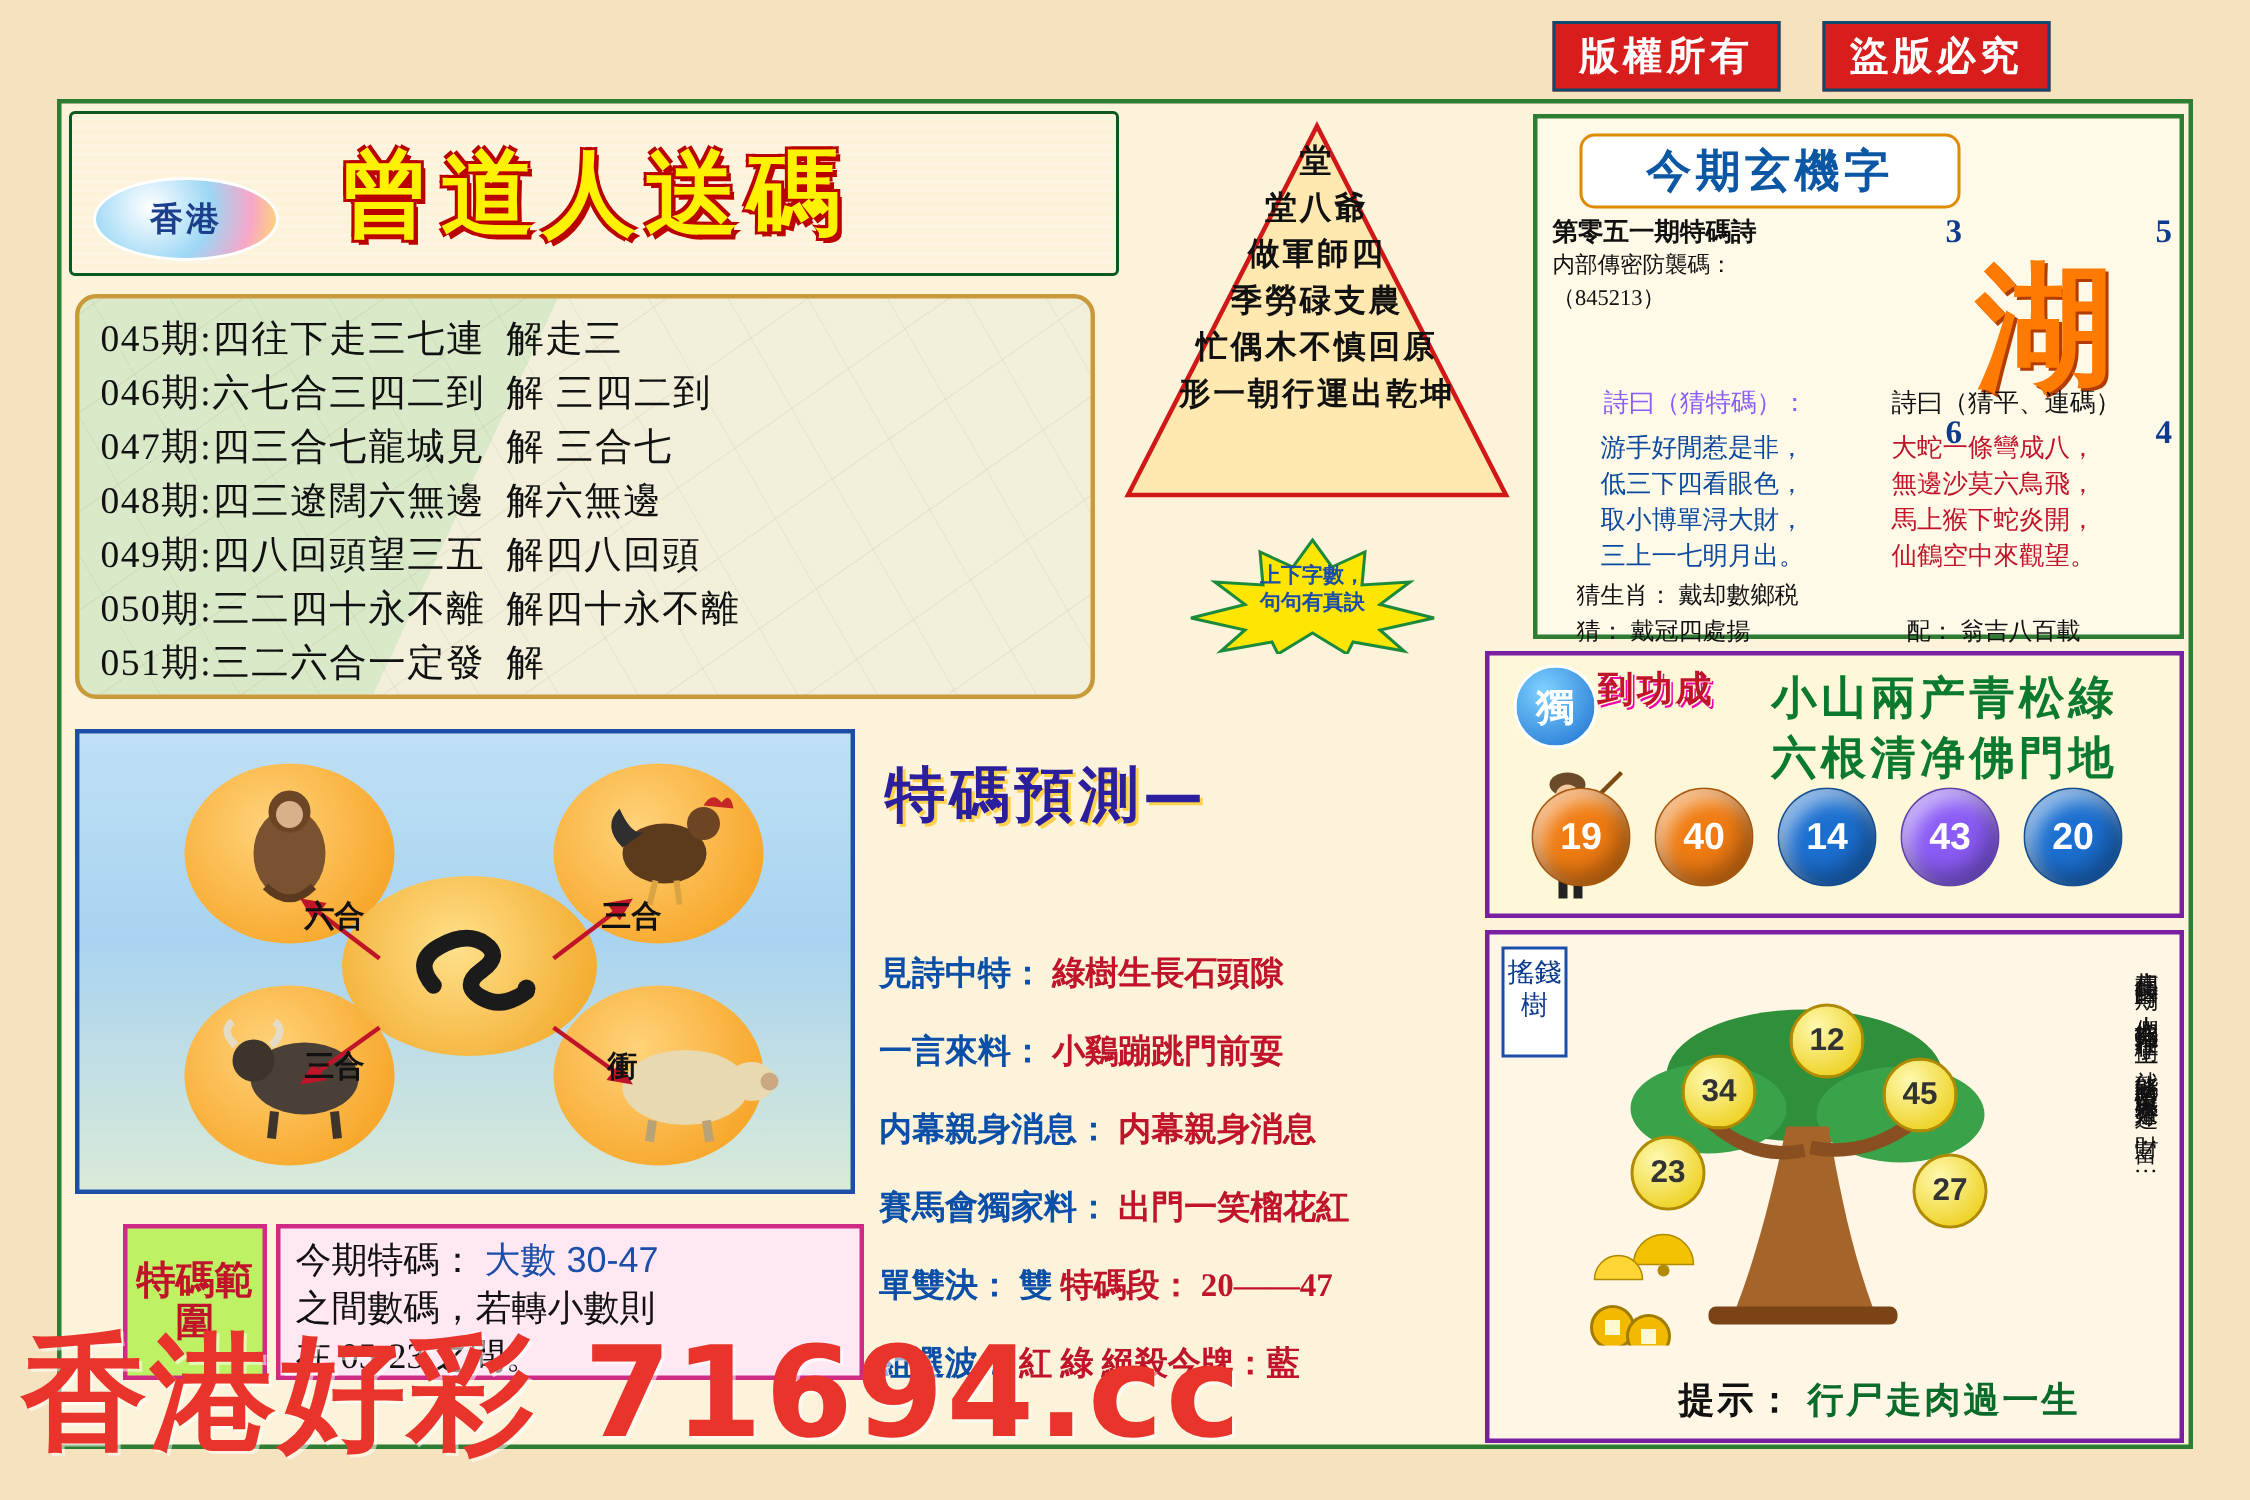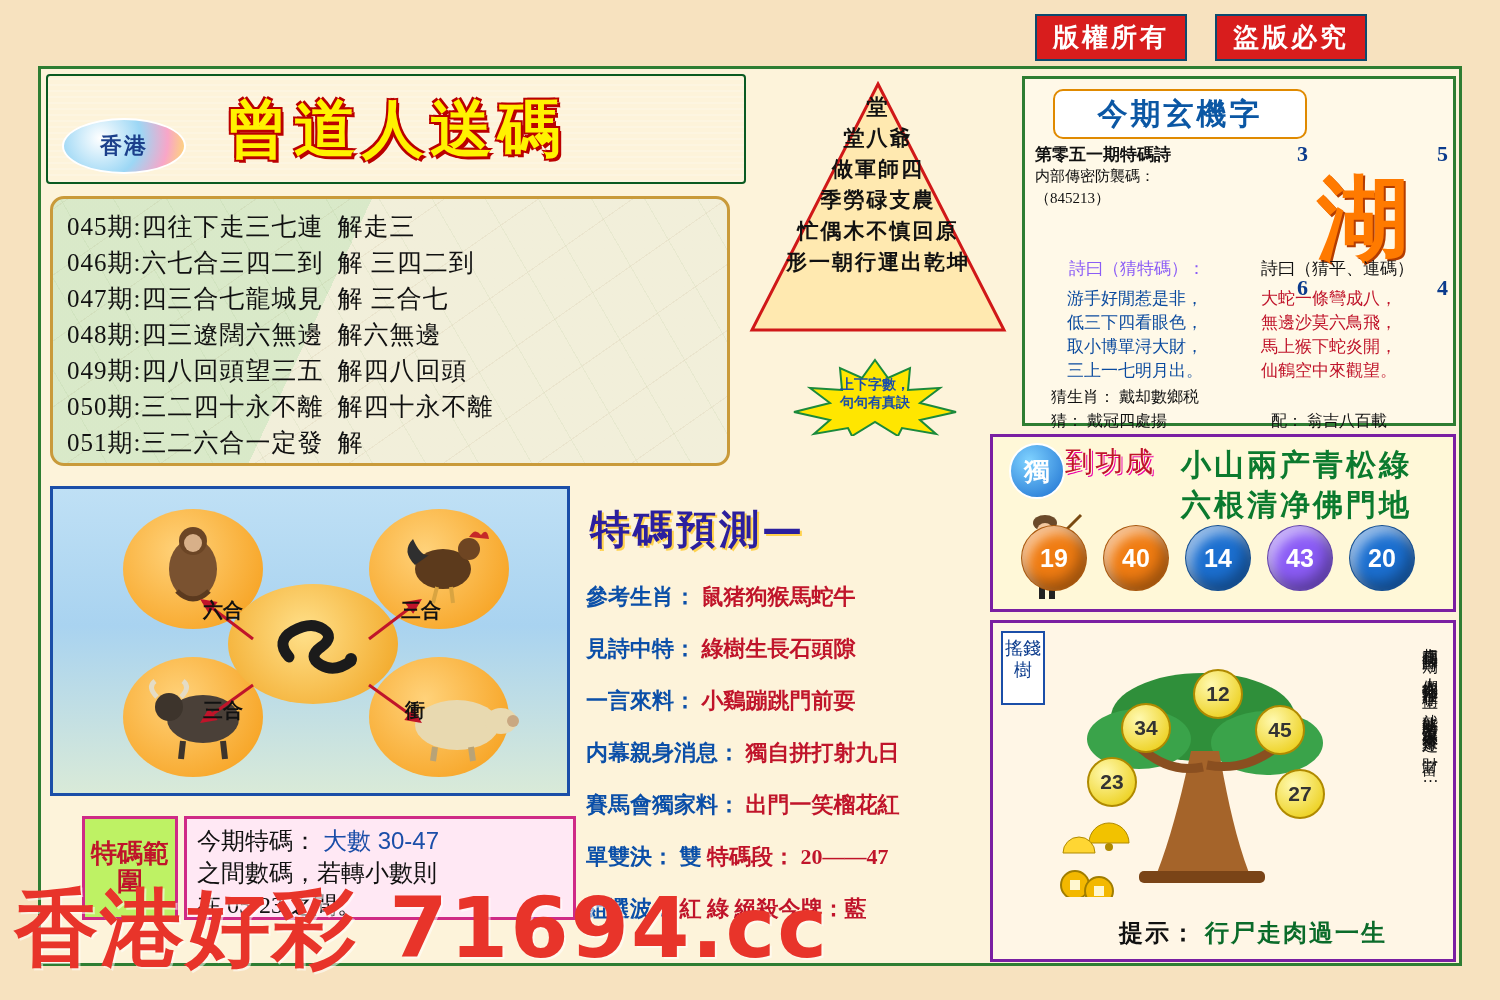--- a/index.html
+++ b/index.html
@@ -117,21 +117,21 @@
   .xj-f1{position:absolute;left:26px;top:308px;font-size:16px;color:#111;}
   .xj-f2{position:absolute;left:26px;top:332px;font-size:16px;color:#111;}
   .xj-f3{position:absolute;left:246px;top:332px;font-size:16px;color:#111;}
 
   
   .ballbox{
     position:absolute;left:990px;top:434px;width:466px;height:178px;
     border:3px solid #7a1fa2;background:#fff8d8;box-sizing:border-box;
   }
   .bb-title{
-    position:absolute;left:72px;top:6px;font-size:28px;font-weight:normal;color:#c0142a;
+    position:absolute;left:72px;top:6px;font-size:24px;font-weight:bold;color:#c0142a;
     letter-spacing:2px;text-shadow:1px 1px 0 #ffd,2px 2px 0 #e0a;
   }
   .bb-circle{
     position:absolute;left:16px;top:6px;width:52px;height:52px;border-radius:50%;
     background:radial-gradient(circle at 35% 30%,#7fd2ff,#1b6fd0);
     color:#fff;display:flex;align-items:center;justify-content:center;
     font-size:26px;font-weight:bold;border:2px solid #fff;
   }
   .bb-p1{position:absolute;left:188px;top:8px;font-size:30px;color:#0b7a2e;font-weight:bold;letter-spacing:3px;}
   .bb-p2{position:absolute;left:188px;top:48px;font-size:30px;color:#0b7a2e;font-weight:bold;letter-spacing:3px;}
@@ -428,35 +428,31 @@
     </svg>
 
     <div class="zlabel" style="left:150px;top:108px;">六合</div>
     <div class="zlabel" style="left:348px;top:108px;">三合</div>
     <div class="zlabel" style="left:150px;top:208px;">三合</div>
     <div class="zlabel" style="left:352px;top:208px;">衝</div>
   </div>
 
   <div class="forecast">
     <div class="fc-title">特碼預測—</div>
-    <div class="fc-row" style="top:96px;">
-      <span class="fc-k">參考生肖：</span>
-      <span class="fc-v">鼠猪狗猴馬蛇牛</span>
-    </div>
     <div class="fc-row" style="top:148px;">
       <span class="fc-k">見詩中特：</span>
       <span class="fc-v">綠樹生長石頭隙</span>
     </div>
     <div class="fc-row" style="top:200px;">
       <span class="fc-k">一言來料：</span>
       <span class="fc-v">小鷄蹦跳門前耍</span>
     </div>
     <div class="fc-row" style="top:252px;">
       <span class="fc-k">内幕親身消息：</span>
-      <span class="fc-v">獨自拼打射九日</span>
+      <span class="fc-v">内幕親身消息</span>
     </div>
     <div class="fc-row" style="top:304px;">
       <span class="fc-k">賽馬會獨家料：</span>
       <span class="fc-v">出門一笑榴花紅</span>
     </div>
     <div class="fc-row" style="top:356px;">
       <span class="fc-k">單雙決： 雙</span>
       <span class="fc-v">特碼段： 20——47</span>
     </div>
     <div class="fc-row" style="top:408px;">

